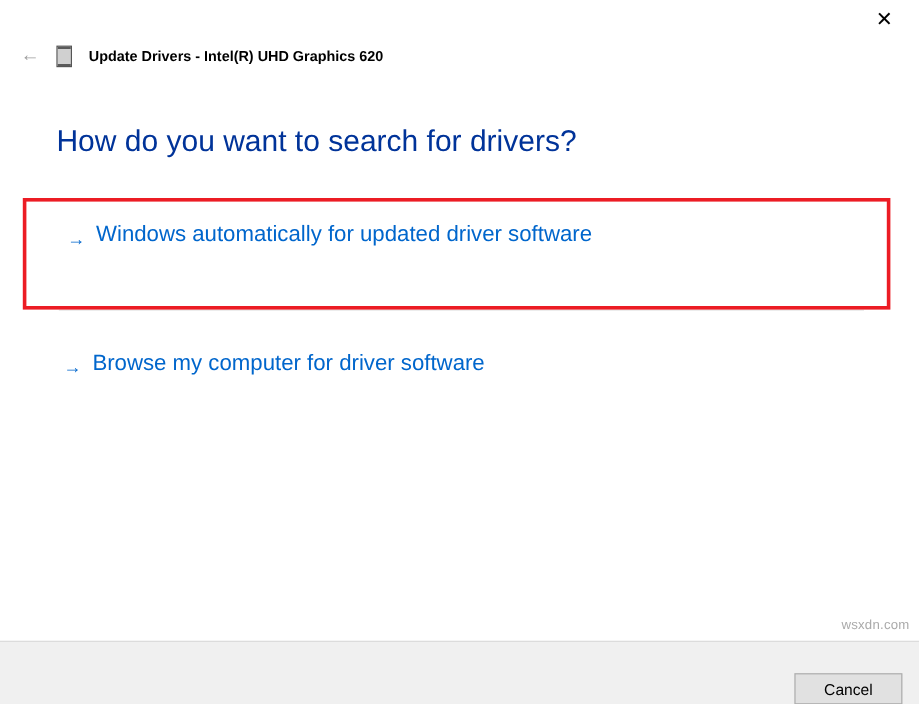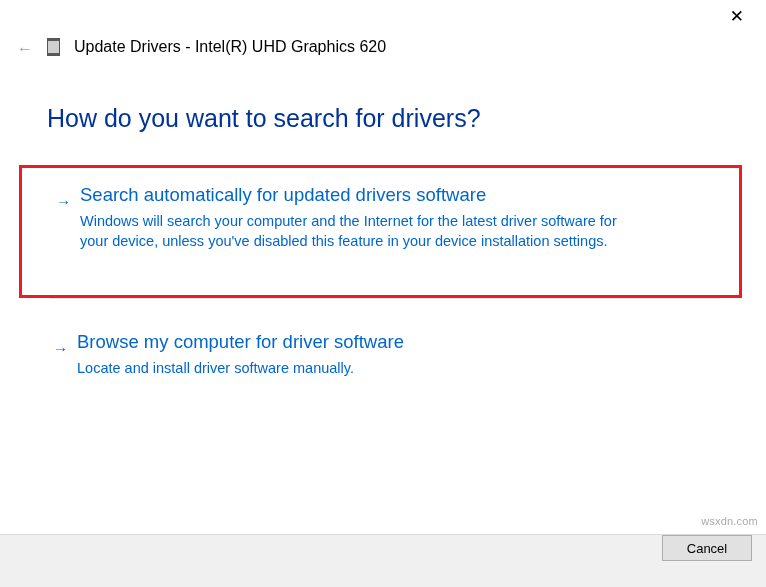--- a/index.html
+++ b/index.html
@@ -39,22 +39,23 @@
       line-height: 1;
     }
     .hw-icon {
       width: 13px;
       height: 18px;
       background: linear-gradient(#5a5a5a 0%, #5a5a5a 12%, #d0d0d0 12%, #d0d0d0 88%, #5a5a5a 88%, #5a5a5a 100%);
       border: 1px solid #555;
       display: inline-block;
     }
     .title {
-      font-size: 16px;
+      font-size: 12px;
       color: #000;
+      font-weight: bold;
     }
     .main-heading {
       position: absolute;
       top: 104px;
       left: 47px;
       font-size: 25px;
       color: #003399;
       font-weight: 400;
     }
     .options {
@@ -102,21 +103,21 @@
     }
     .footer {
       position: absolute;
       bottom: 0;
       left: 0;
       width: 766px;
       height: 53px;
       background: #f0f0f0;
       border-top: 1px solid #dcdcdc;
       display: flex;
-      align-items: flex-start;
+      align-items: flex-end;
       justify-content: flex-end;
       padding-right: 14px;
     }
     .cancel-btn {
       width: 90px;
       height: 26px;
       background: #e1e1e1;
       border: 1px solid #adadad;
       font-size: 13px;
       color: #000;
@@ -140,29 +141,27 @@
   <span class="back-arrow">←</span>
   <span class="hw-icon"></span>
   <span class="title">Update Drivers - Intel(R) UHD Graphics 620</span>
 </div>
 
 <div class="main-heading">How do you want to search for drivers?</div>
 
 <div class="options">
   <div class="option highlighted">
     <span class="arrow">→</span>
-    <div class="opt-title">Search automatically for updated drivers software</div>
-    <div class="opt-desc">Windows will search your computer and the Internet for the latest driver software for your device, unless you've disabled this feature in your device installation settings.</div>
+    <div class="opt-title">Windows automatically for updated driver software</div>
   </div>
   <div class="divider"></div>
   <div class="gap"></div>
   <div class="option">
     <span class="arrow">→</span>
     <div class="opt-title">Browse my computer for driver software</div>
-    <div class="opt-desc">Locate and install driver software manually.</div>
   </div>
 </div>
 
 <div class="watermark">wsxdn.com</div>
 
 <div class="footer">
   <button class="cancel-btn">Cancel</button>
 </div>
 
 </body></html>

